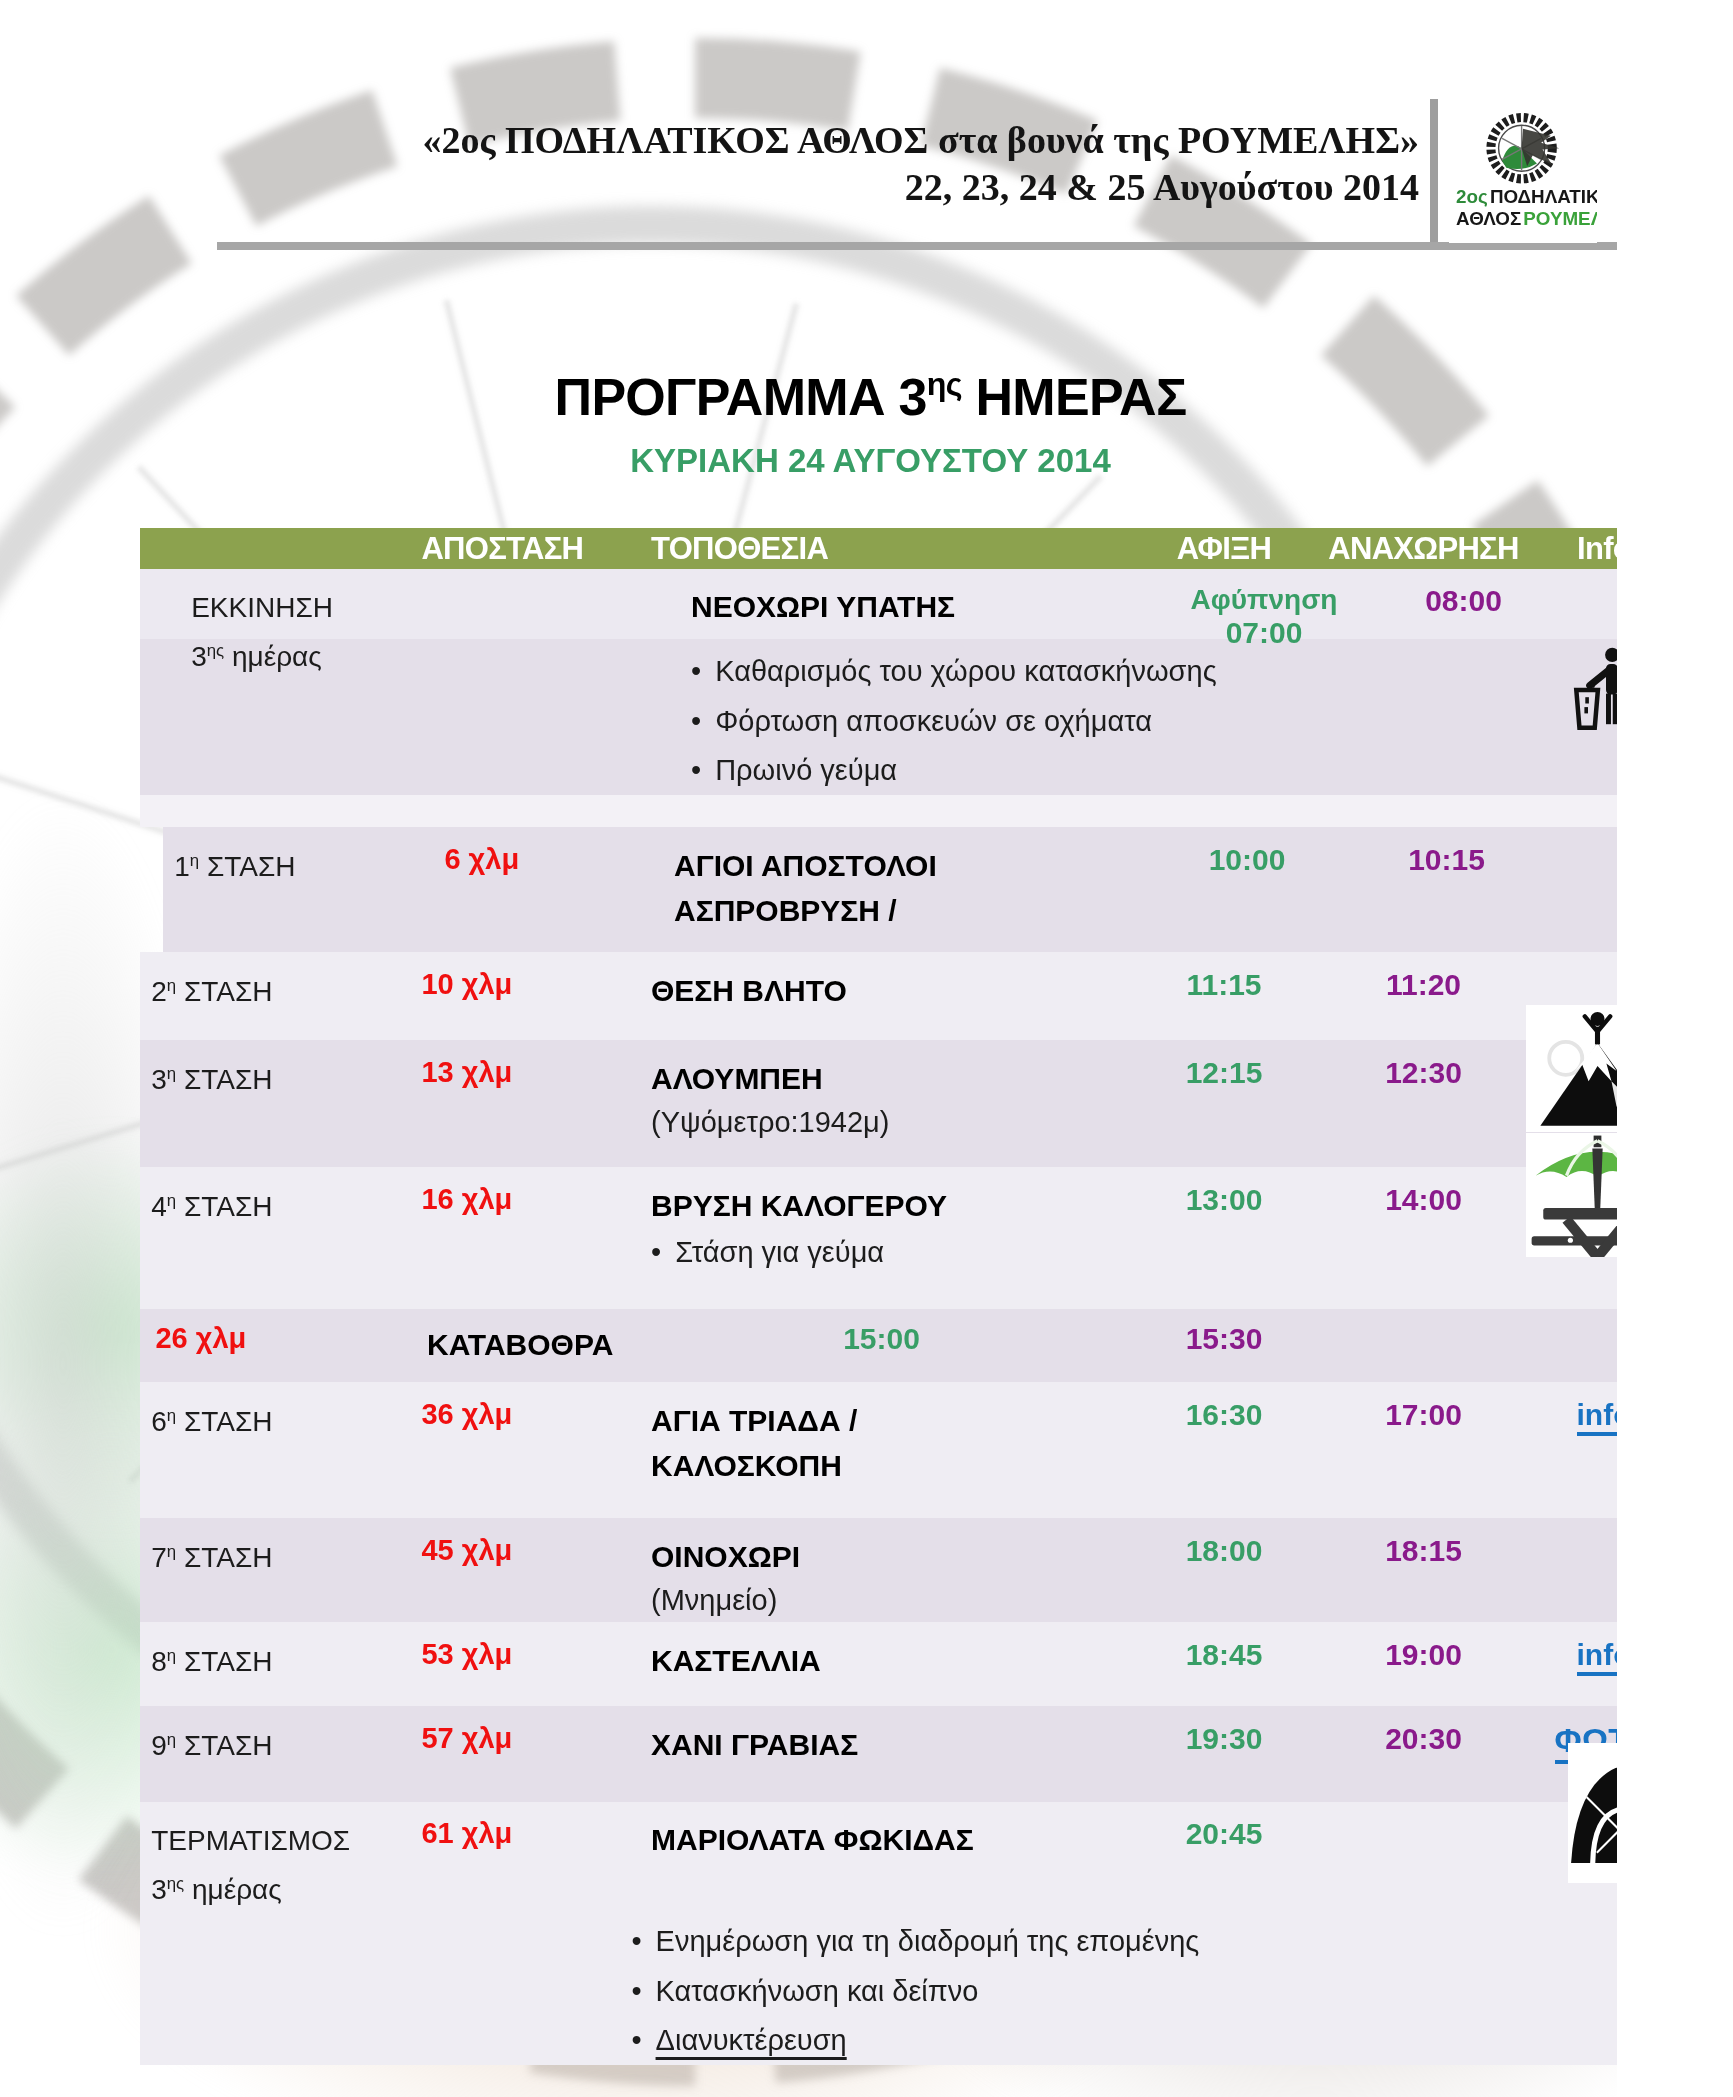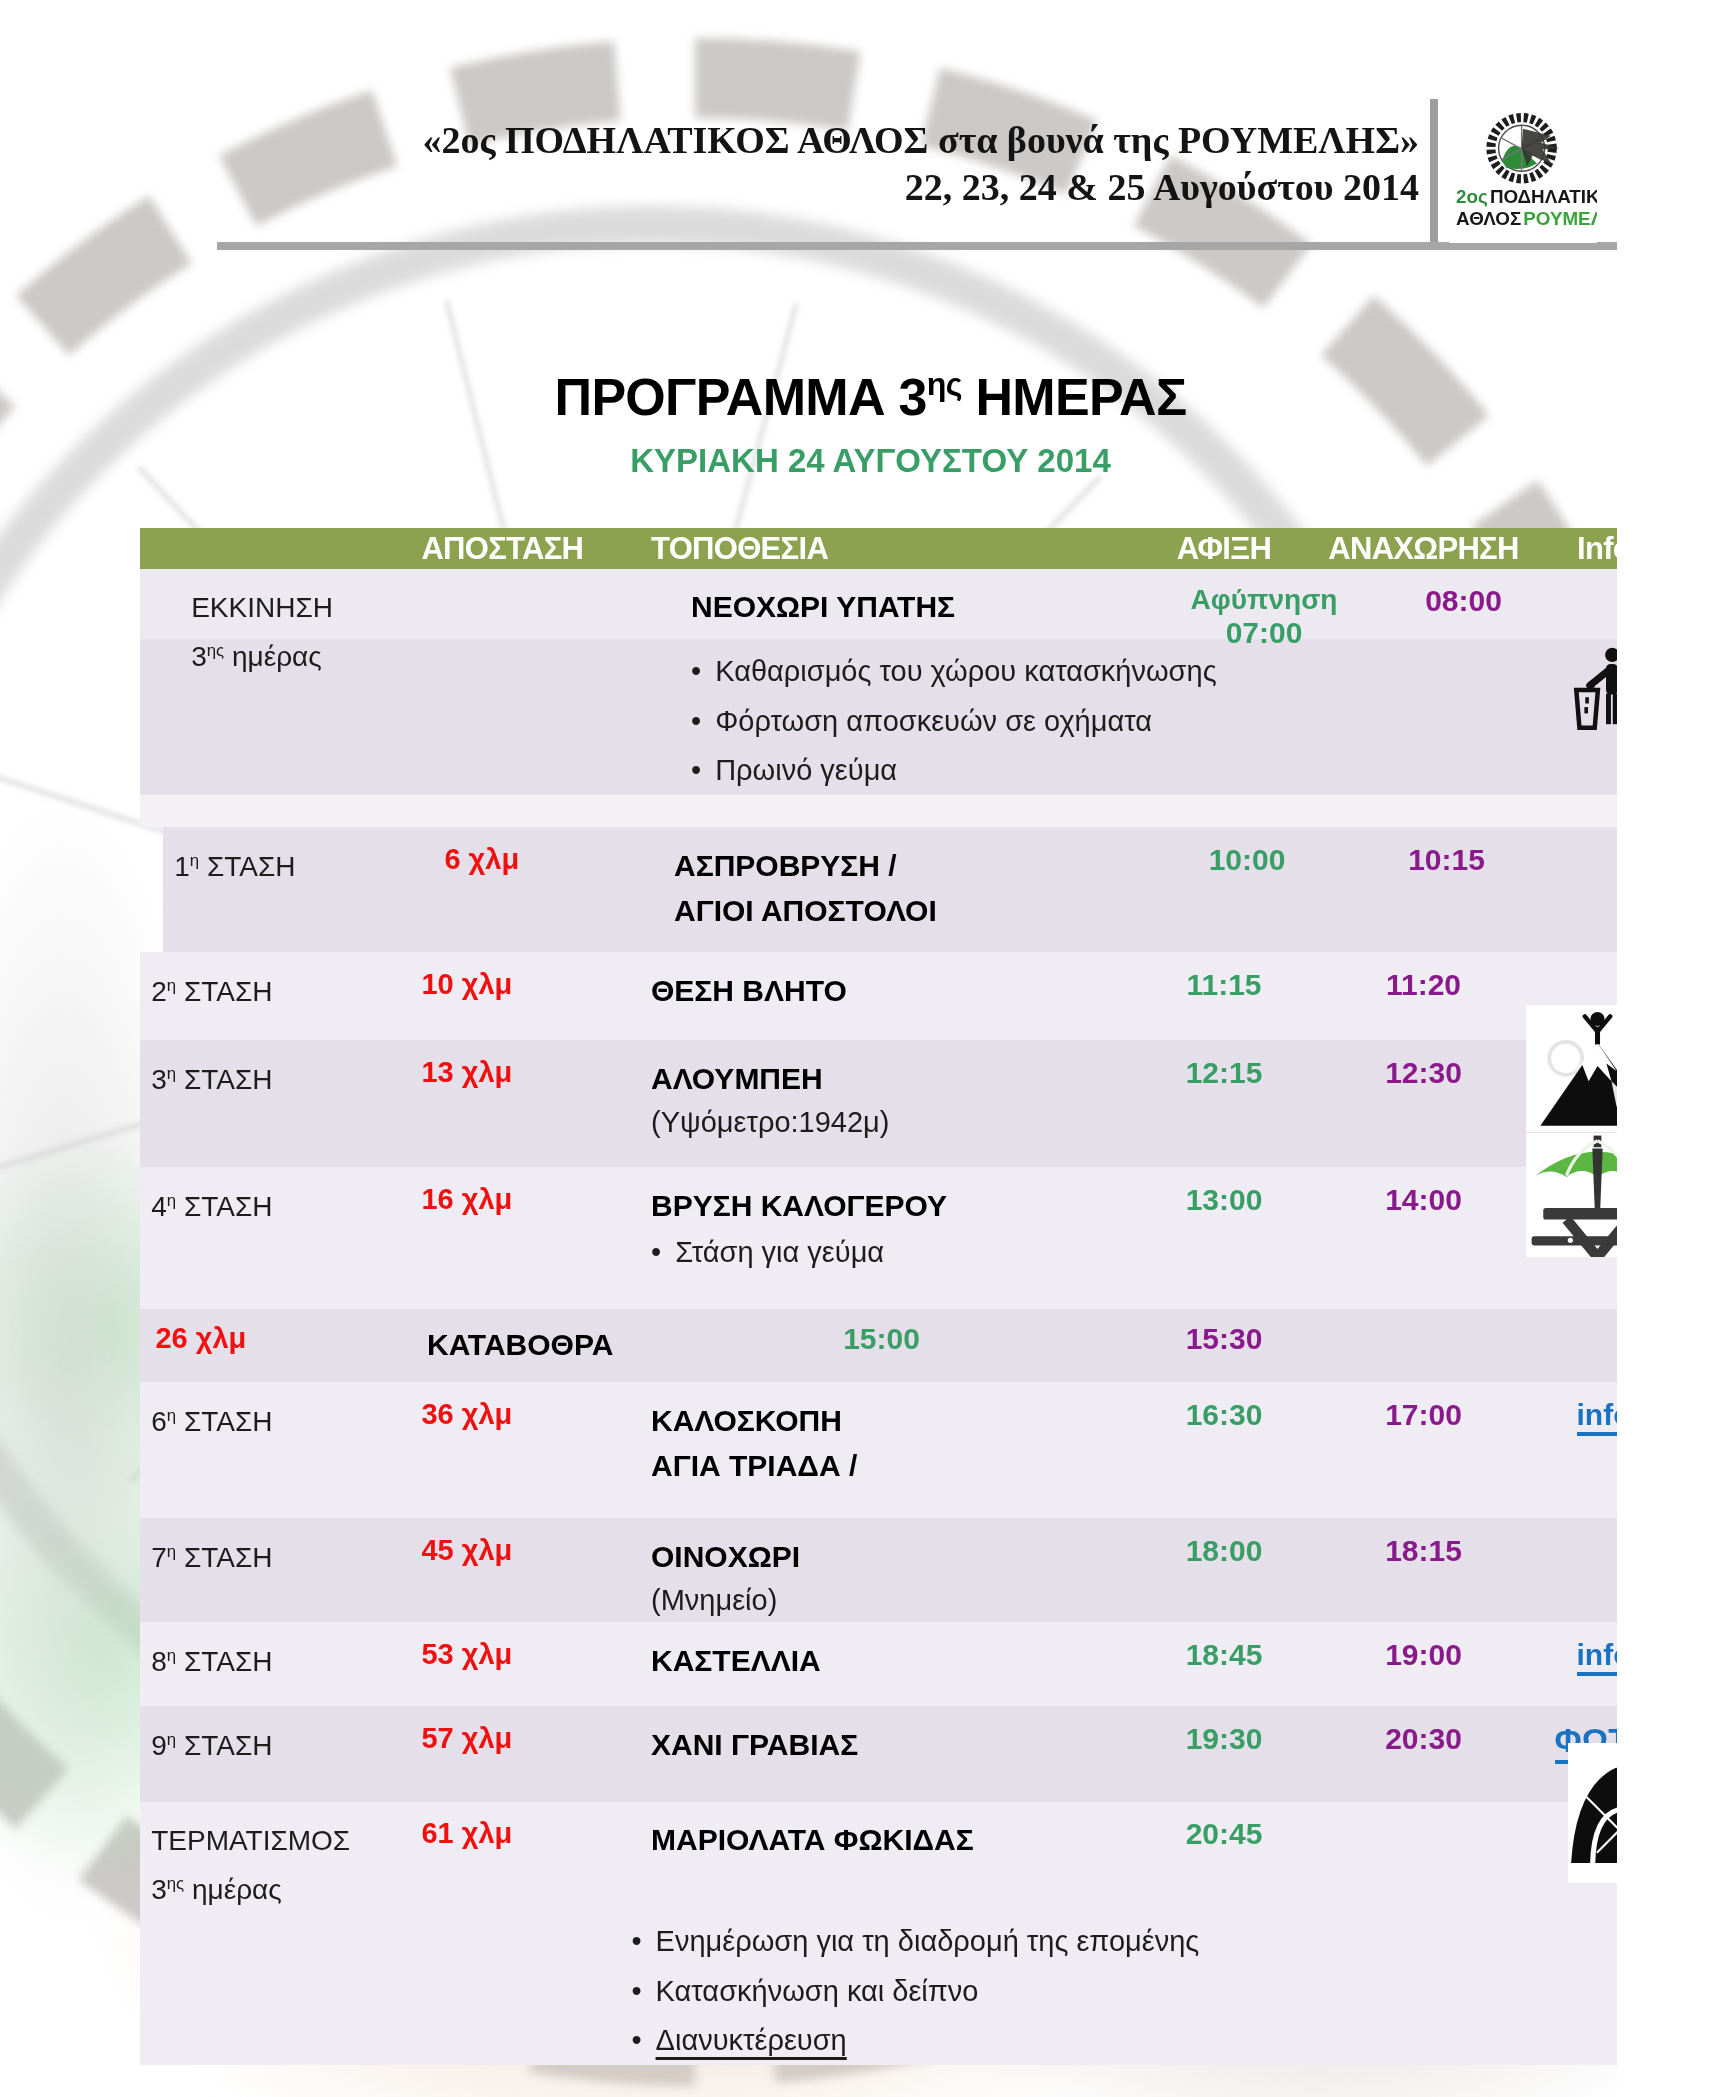--- a/index.html
+++ b/index.html
@@ -198,22 +198,22 @@
           </div>
           <div class="row-gap"></div>
           <div class="trow row-i1">
             <div class="cell c1 station">
               <div class="">1<span class="sup">η</span> ΣΤΑΣΗ</div>
             </div>
             <div class="cell c2">
               <div class="distance">6 χλμ</div>
             </div>
             <div class="cell c3">
+              <div class="loc-line">ΑΓΙΟΙ ΑΠΟΣΤΟΛΟΙ</div>
               <div class="loc-line">ΑΣΠΡΟΒΡΥΣΗ /</div>
-              <div class="loc-line">ΑΓΙΟΙ ΑΠΟΣΤΟΛΟΙ</div>
             </div>
             <div class="cell c4">
               <div class="time-arr">10:00</div>
             </div>
             <div class="cell c5">
               <div class="time-dep">10:15</div>
             </div>
             <div class="cell c6"></div>
           </div>
           <div class="trow row-i2">
@@ -290,22 +290,22 @@
             <div class="cell c6"></div>
           </div>
           <div class="trow row-i6">
             <div class="cell c1 station">
               <div class="">6<span class="sup">η</span> ΣΤΑΣΗ</div>
             </div>
             <div class="cell c2">
               <div class="distance">36 χλμ</div>
             </div>
             <div class="cell c3">
+              <div class="loc-line">ΑΓΙΑ ΤΡΙΑΔΑ /</div>
               <div class="loc-line">ΚΑΛΟΣΚΟΠΗ</div>
-              <div class="loc-line">ΑΓΙΑ ΤΡΙΑΔΑ /</div>
             </div>
             <div class="cell c4">
               <div class="time-arr">16:30</div>
             </div>
             <div class="cell c5">
               <div class="time-dep">17:00</div>
             </div>
             <div class="cell c6"><a class="link">info</a><br></div>
           </div>
           <div class="trow row-i7">

